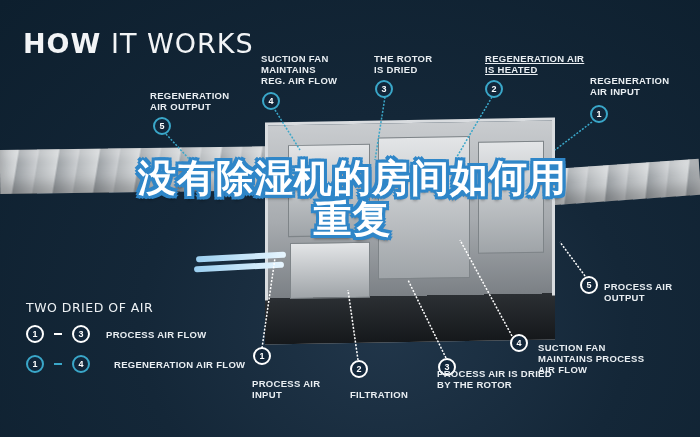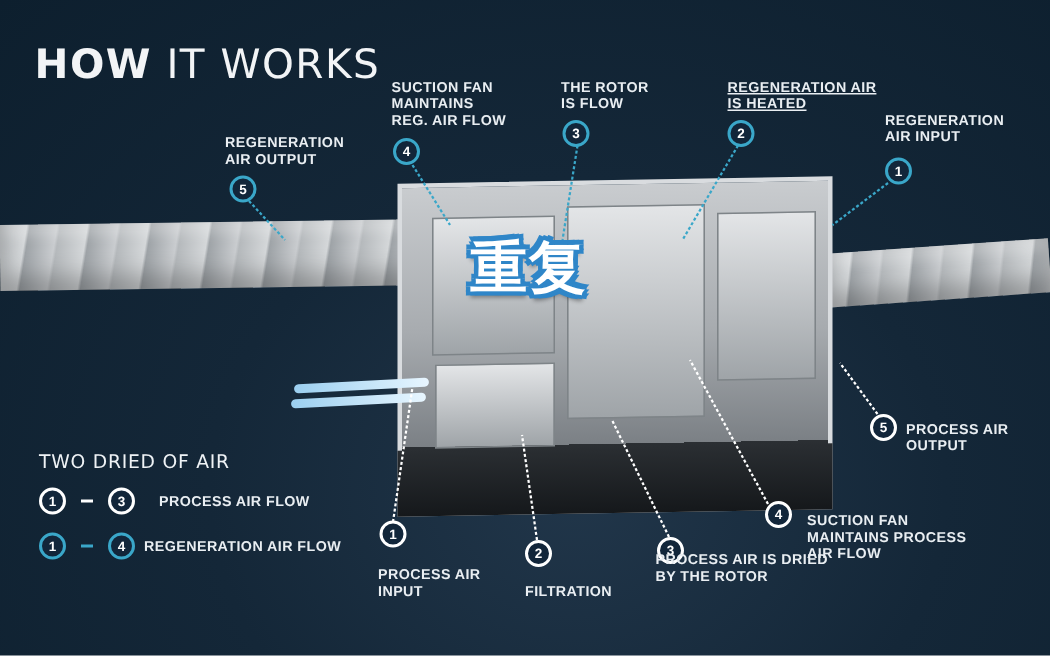--- a/index.html
+++ b/index.html
@@ -90,34 +90,35 @@
   <g stroke="#ffffff" stroke-width="1.5" stroke-dasharray="2,1.5" fill="none">
     <line x1="262" y1="348" x2="275" y2="258"></line>
     <line x1="358" y1="360" x2="348" y2="290"></line>
     <line x1="446" y1="358" x2="408" y2="280"></line>
     <line x1="512" y1="336" x2="460" y2="240"></line>
     <line x1="585" y1="276" x2="560" y2="242"></line>
   </g>
 </svg>
 
 <div class="abs title-overlay">
+  <div>没有除湿机的房间如何用</div>
   <div>重复</div>
 </div>
 
 <div class="abs lbl" style="left:150px; top:90px;">REGENERATION
 AIR OUTPUT</div>
 <div class="abs circ blue" style="left:153px; top:117px;">5</div>
 
 <div class="abs lbl" style="left:261px; top:53px;">SUCTION FAN
 MAINTAINS
 REG. AIR FLOW</div>
 <div class="abs circ blue" style="left:262px; top:92px;">4</div>
 
 <div class="abs lbl" style="left:374px; top:53px;">THE ROTOR
-IS FLOW</div>
+IS DRIED</div>
 <div class="abs circ blue" style="left:375px; top:80px;">3</div>
 
 <div class="abs lbl" style="left:485px; top:53px;text-decoration:underline;">REGENERATION AIR
 IS HEATED</div>
 <div class="abs circ blue" style="left:485px; top:80px;">2</div>
 
 <div class="abs lbl" style="left:590px; top:75px;">REGENERATION
 AIR INPUT</div>
 <div class="abs circ blue" style="left:590px; top:105px;">1</div>
 
@@ -146,15 +147,15 @@
   <div class="legend-row" style="margin-bottom:12px;">
     <div class="circ" style="position:static;">1</div>
     <div class="dash"></div>
     <div class="circ" style="position:static;">3</div>
     <div class="lbl" style="margin-left:10px;text-align:right;">PROCESS AIR FLOW</div>
   </div>
   <div class="legend-row">
     <div class="circ blue" style="position:static;">1</div>
     <div class="dash blue"></div>
     <div class="circ blue" style="position:static;">4</div>
-    <div class="lbl" style="margin-left:0;">REGENERATION AIR FLOW</div>
+    <div class="lbl" style="margin-left:18px;">REGENERATION AIR FLOW</div>
   </div>
 </div>
 
 </body></html>

